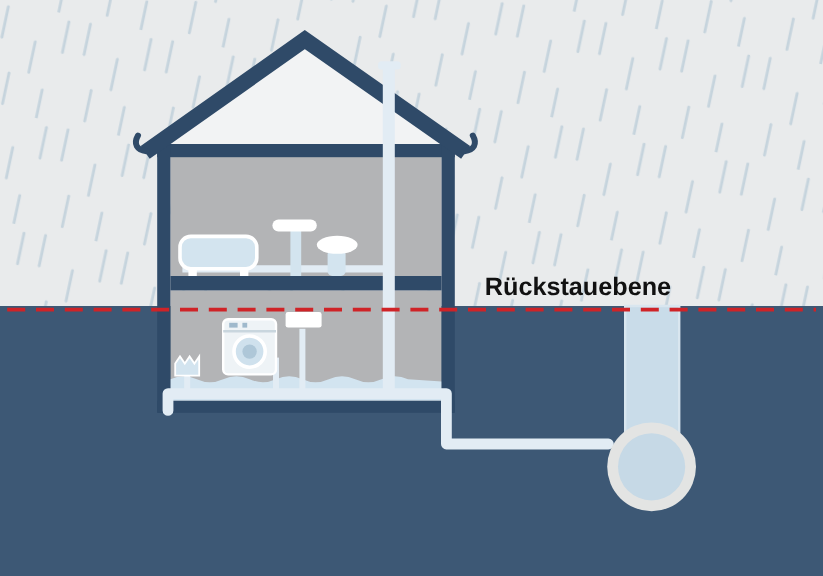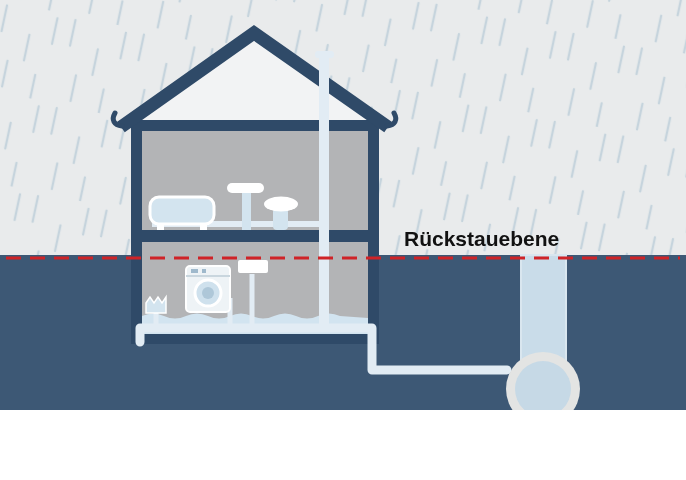--- a/index.html
+++ b/index.html
@@ -1,16 +1,16 @@
 <!DOCTYPE html>
 <html style="--c-sky: #e9ebec; --c-rain: #c6d4dd; --c-ground: #3d5875; --c-house: #2f4a68; --c-interior: #b3b4b6; --c-attic: #f2f3f4; --c-pipe: #e2ecf4; --c-fixture_fill: #d3e4ef; --c-water: #d2e4f0; --c-shaft: #c9dce9; --c-sewer_ring: #e3e4e3; --c-sewer_inner: #c6d9e6; --c-backflow_line: #cf2327; --c-label_text: #111111;"><head>
 <meta charset="utf-8">
 <style>
   html,body{margin:0;padding:0;background:#fff;}
-  .stage{width:686px;height:410px;position:relative;overflow:hidden;font-family:"Liberation Sans",sans-serif;}
+  .stage{width:686px;height:480px;position:relative;overflow:hidden;font-family:"Liberation Sans",sans-serif;}
   svg{display:block;}
   .sky{fill:var(--c-sky,#e9ebec);}
   .rainline{stroke:var(--c-rain,#c6d4dd);stroke-width:2.4;stroke-linecap:round;}
   .ground{fill:var(--c-ground,#3d5875);}
   .navy{fill:var(--c-house,#2f4a68);}
   .navyStroke{stroke:var(--c-house,#2f4a68);fill:none;}
   .interior{fill:var(--c-interior,#b3b4b6);}
   .attic{fill:var(--c-attic,#f2f3f4);}
   .pipe{stroke:var(--c-pipe,#e2ecf4);fill:none;}
   .pipeFill{fill:var(--c-pipe,#e2ecf4);}

